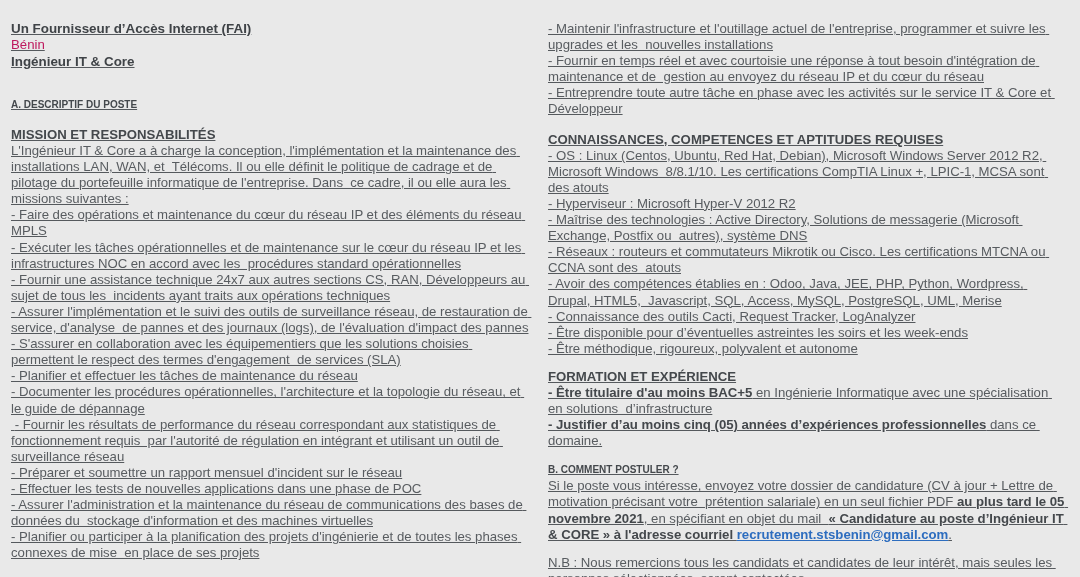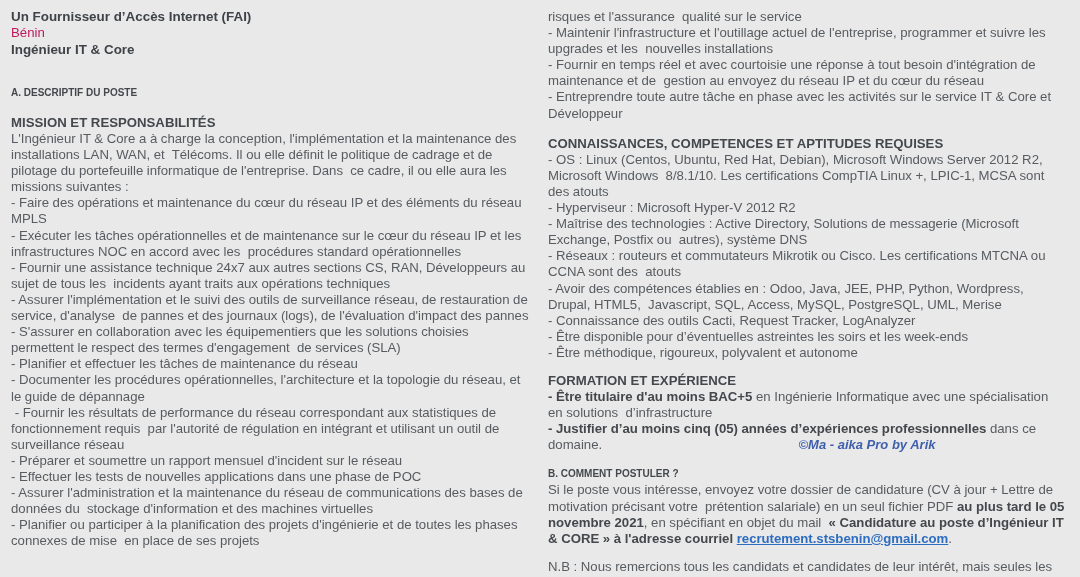--- a/index.html
+++ b/index.html
@@ -18,22 +18,23 @@
     position: relative;
     width: 1080px;
     height: 577px;
     background: #e9e9e9;
     box-sizing: border-box;
     display: flex;
   }
   .column {
     box-sizing: border-box;
     width: 540px;
-    padding-top: 9px;
+    padding-top: 21px;
     overflow: hidden;
+    text-decoration: underline;
   }
   .col-left  { padding-left: 11px;  padding-right: 10px; }
   .col-right { padding-left: 8px;   padding-right: 14px; }
 
   .line {
     font-size: 13.2px;
     line-height: 16.1px;
     letter-spacing: -0.02px;
     color: #585c60;
     white-space: pre-wrap;
@@ -115,21 +116,20 @@
     <div class="line"> - Fournir les résultats de performance du réseau correspondant aux statistiques de fonctionnement requis  par l'autorité de régulation en intégrant et utilisant un outil de surveillance réseau</div>
     <div class="line">- Préparer et soumettre un rapport mensuel d'incident sur le réseau</div>
     <div class="line">- Effectuer les tests de nouvelles applications dans une phase de POC</div>
     <div class="line">- Assurer l'administration et la maintenance du réseau de communications des bases de données du  stockage d'information et des machines virtuelles</div>
     <div class="line">- Planifier ou participer à la planification des projets d'ingénierie et de toutes les phases connexes de mise  en place de ses projets</div>
 
   </div>
 
   <div class="column col-right">
 
-    <div class="line">risques et l'assurance  qualité sur le service</div>
     <div class="line">- Maintenir l'infrastructure et l'outillage actuel de l'entreprise, programmer et suivre les upgrades et les  nouvelles installations</div>
     <div class="line">- Fournir en temps réel et avec courtoisie une réponse à tout besoin d'intégration de maintenance et de  gestion au envoyez du réseau IP et du cœur du réseau</div>
     <div class="line">- Entreprendre toute autre tâche en phase avec les activités sur le service IT &amp; Core et Développeur</div>
 
     <div class="gap-lg"></div>
 
     <div class="head">CONNAISSANCES, COMPETENCES ET APTITUDES REQUISES</div>
     <div class="line">- OS : Linux (Centos, Ubuntu, Red Hat, Debian), Microsoft Windows Server 2012 R2, Microsoft Windows  8/8.1/10. Les certifications CompTIA Linux +, LPIC-1, MCSA sont des atouts</div>
     <div class="line">- Hyperviseur : Microsoft Hyper-V 2012 R2</div>
     <div class="line">- Maîtrise des technologies : Active Directory, Solutions de messagerie (Microsoft Exchange, Postfix ou  autres), système DNS</div>
@@ -138,21 +138,20 @@
     <div class="line">- Connaissance des outils Cacti, Request Tracker, LogAnalyzer</div>
     <div class="line">- Être disponible pour d’éventuelles astreintes les soirs et les week-ends</div>
     <div class="line">- Être méthodique, rigoureux, polyvalent et autonome</div>
 
     <div class="gap-md"></div>
 
     <div class="head">FORMATION ET EXPÉRIENCE</div>
     <div class="line"><span class="b">- Être titulaire d'au moins BAC+5</span><span> en Ingénierie Informatique avec une spécialisation en solutions  d’infrastructure</span></div>
     <div class="line"><span class="b">- Justifier d’au moins cinq (05) années d’expériences professionnelles</span><span> dans ce domaine.</span></div>
 
-    <div class="watermark">©Ma - aika Pro by Arik</div>
 
     <div class="gap-md"></div>
 
     <div class="head-lg">B. COMMENT POSTULER ?</div>
     <div class="line"><span>Si le poste vous intéresse, envoyez votre dossier de candidature (CV à jour + Lettre de motivation précisant votre  prétention salariale) en un seul fichier PDF </span><span class="b">au plus tard le 05 novembre 2021</span><span>, en spécifiant en objet du mail  </span><span class="b">« Candidature au poste d’Ingénieur IT &amp; CORE » à l'adresse courriel </span><a class="email" href="#">recrutement.stsbenin@gmail.com</a><span>.</span></div>
 
     <div class="gap-md"></div>
 
     <div class="line">N.B : Nous remercions tous les candidats et candidates de leur intérêt, mais seules les personnes sélectionnées  seront contactées</div>
 

